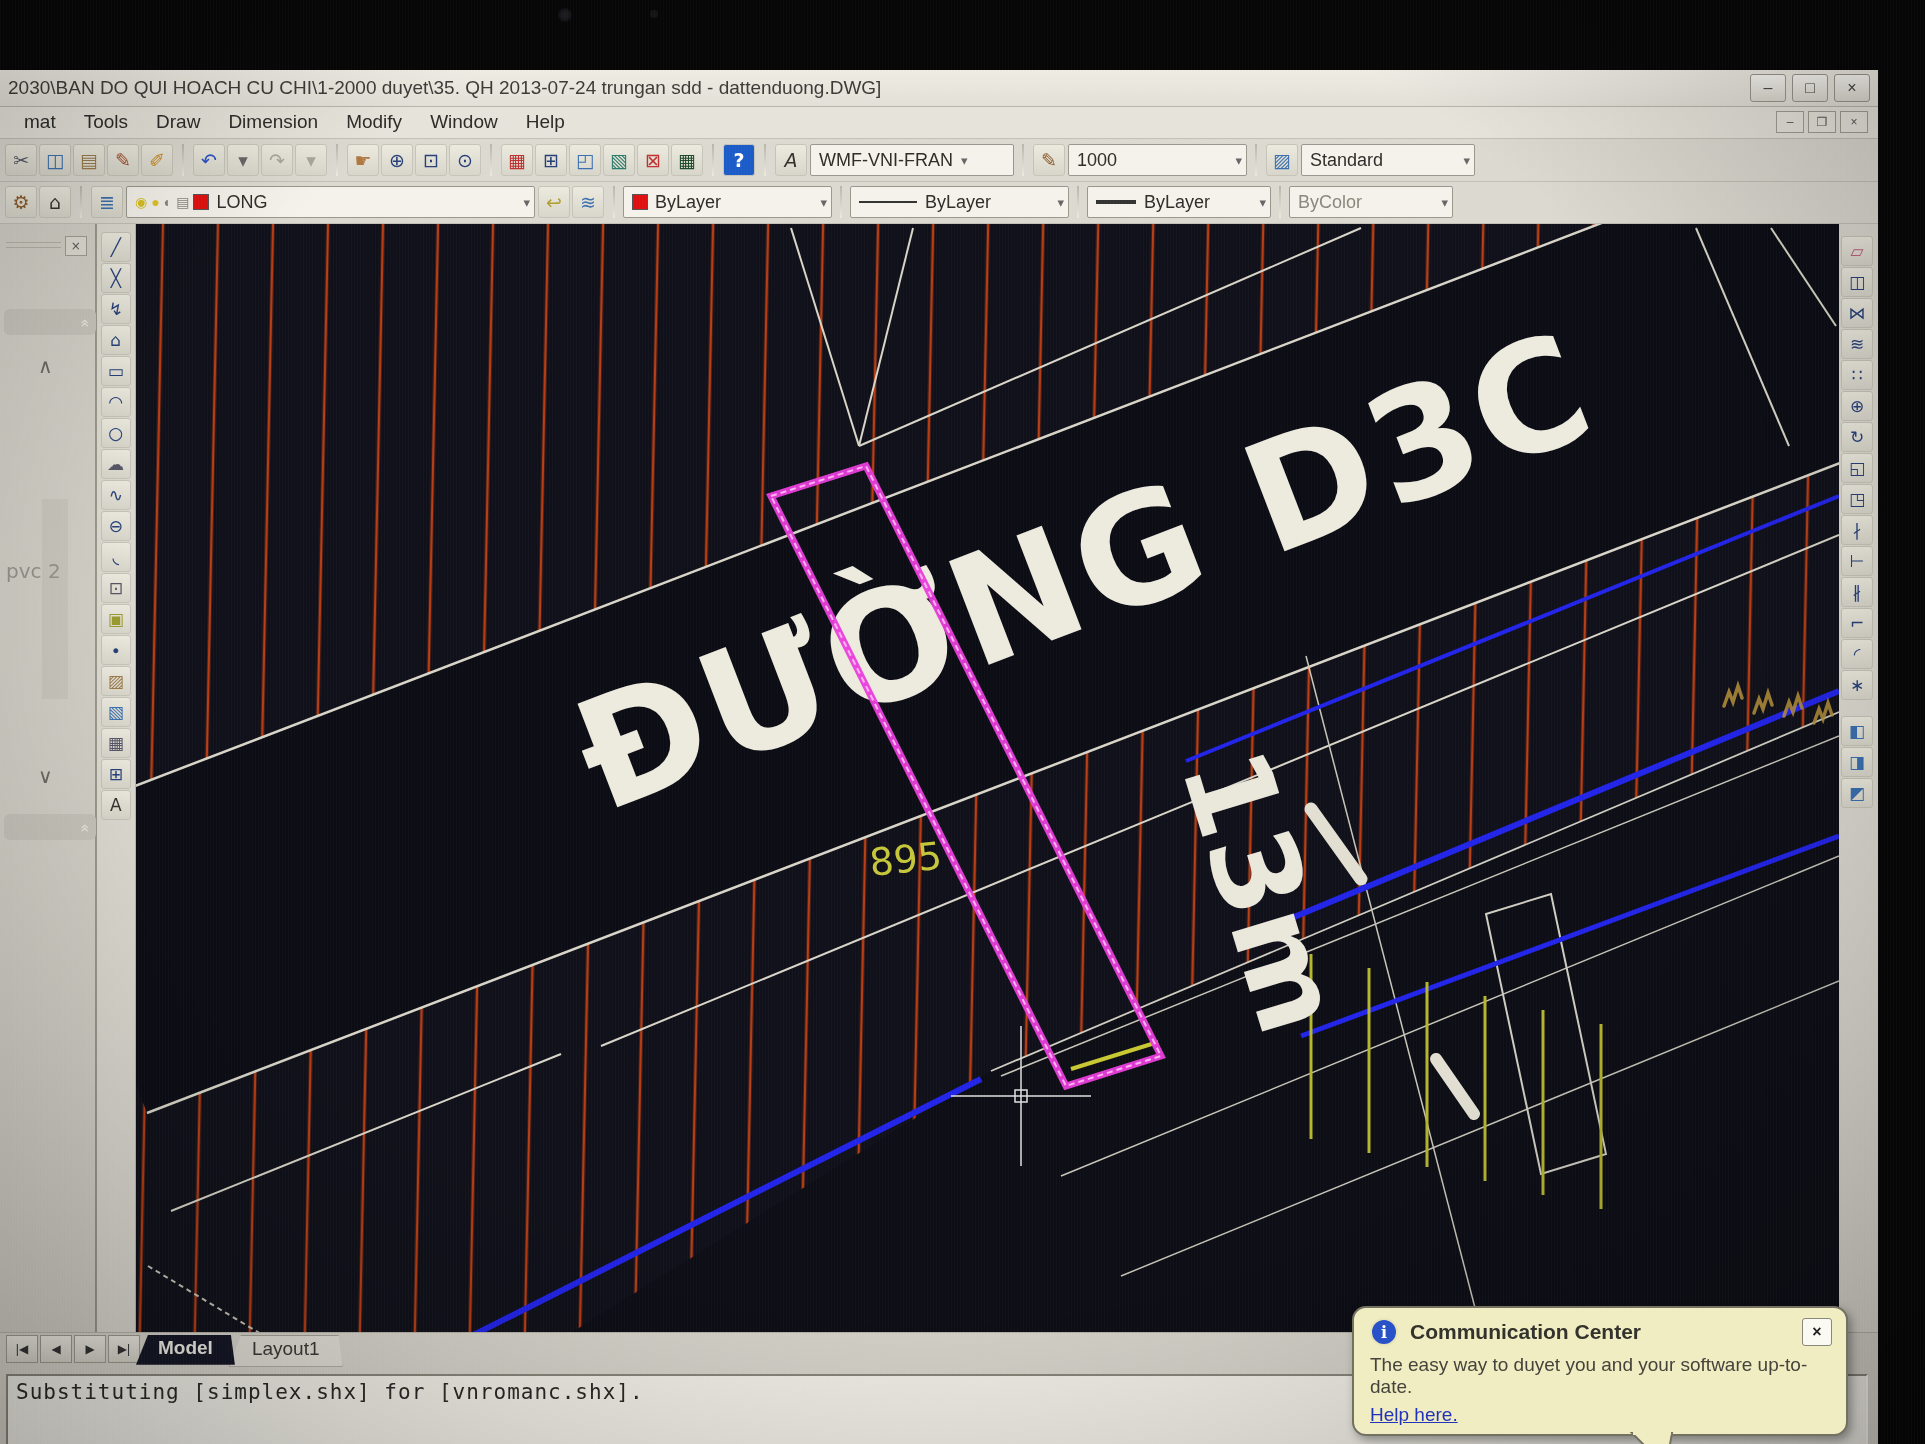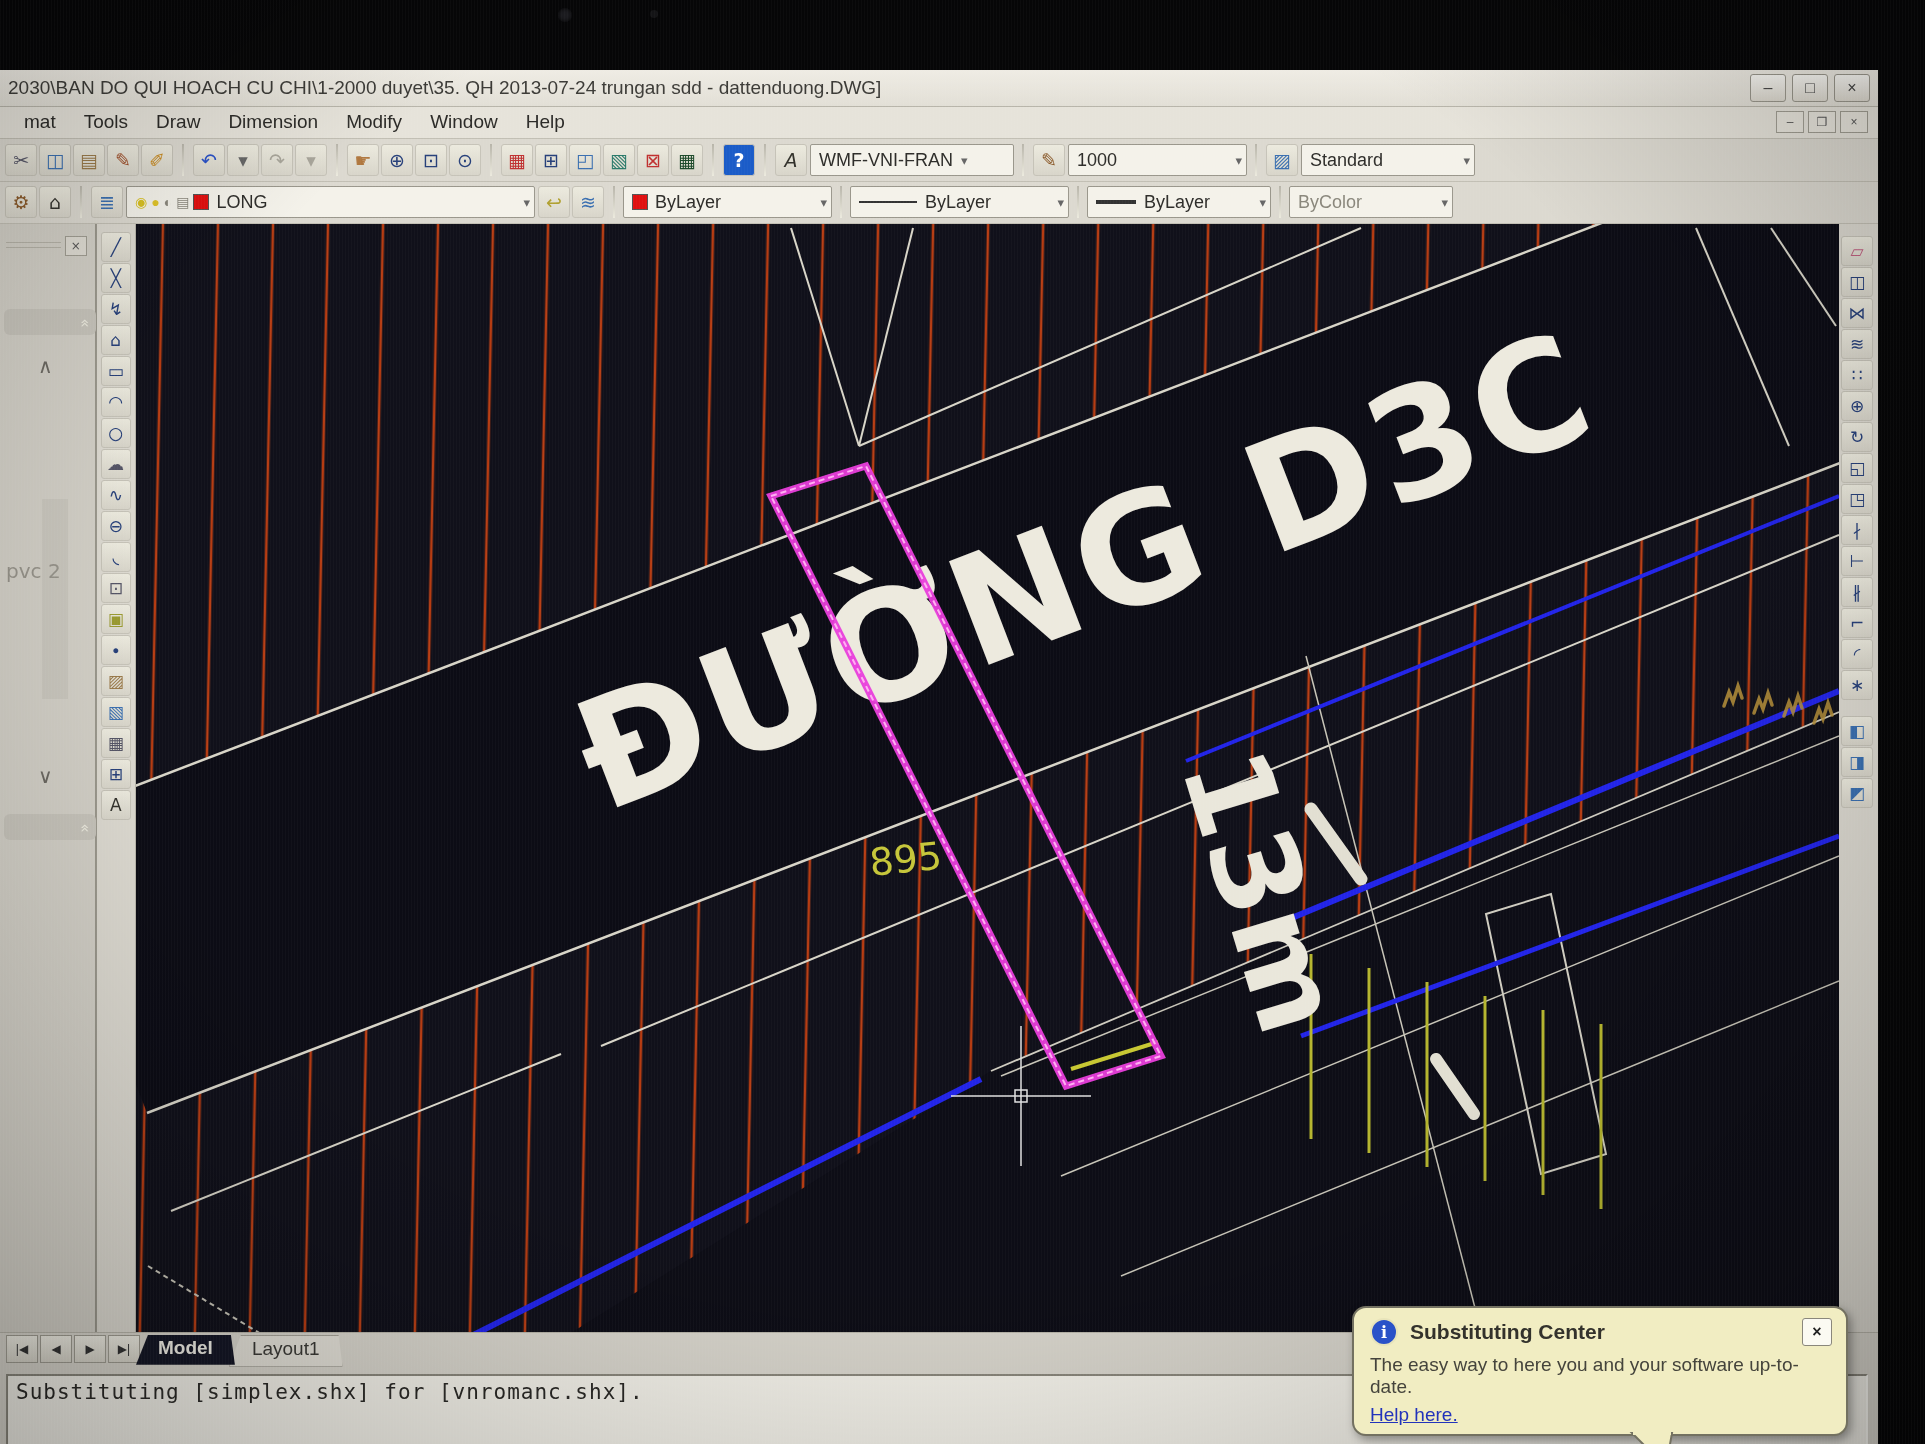--- a/index.html
+++ b/index.html
@@ -339,22 +339,22 @@
   <div class="cmdrow">
     <div class="cmdbox">
       <div>Substituting [simplex.shx] for [vnromanc.shx].</div>
     </div>
   </div>
 </div>
 
 <div class="balloon">
   <div class="bal-head">
     <div class="bal-info">i</div>
-    <div class="bal-title">Substituting Center</div>
+    <div class="bal-title">Communication Center</div>
     <div class="bal-x">×</div>
   </div>
-  <div class="bal-body">The easy way to here you and your software up-to-date.</div>
+  <div class="bal-body">The easy way to duyet you and your software up-to-date.</div>
   <a class="bal-link" href="#">Help here.</a>
   <svg class="bal-tail" viewBox="0 0 44 36">
     <polygon points="2,0 42,0 36,34" fill="#f1edc2" stroke="#737161" stroke-width="2"></polygon>
     <line x1="3" y1="0" x2="41" y2="0" stroke="#f1edc2" stroke-width="4"></line>
   </svg>
 </div>
 
 </body></html>

